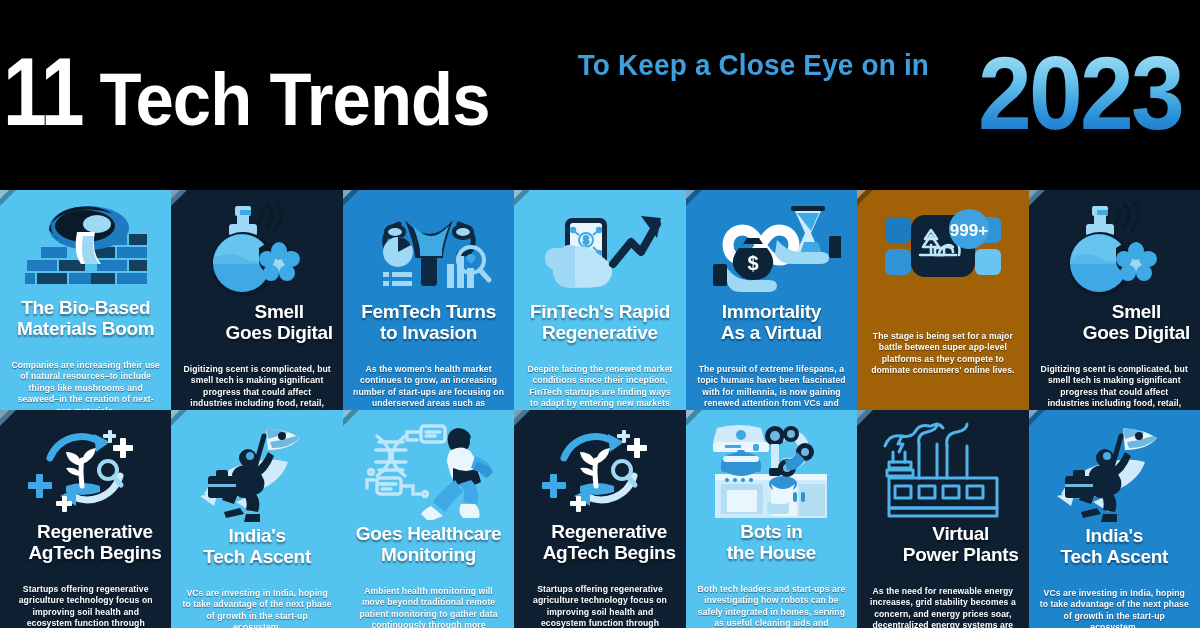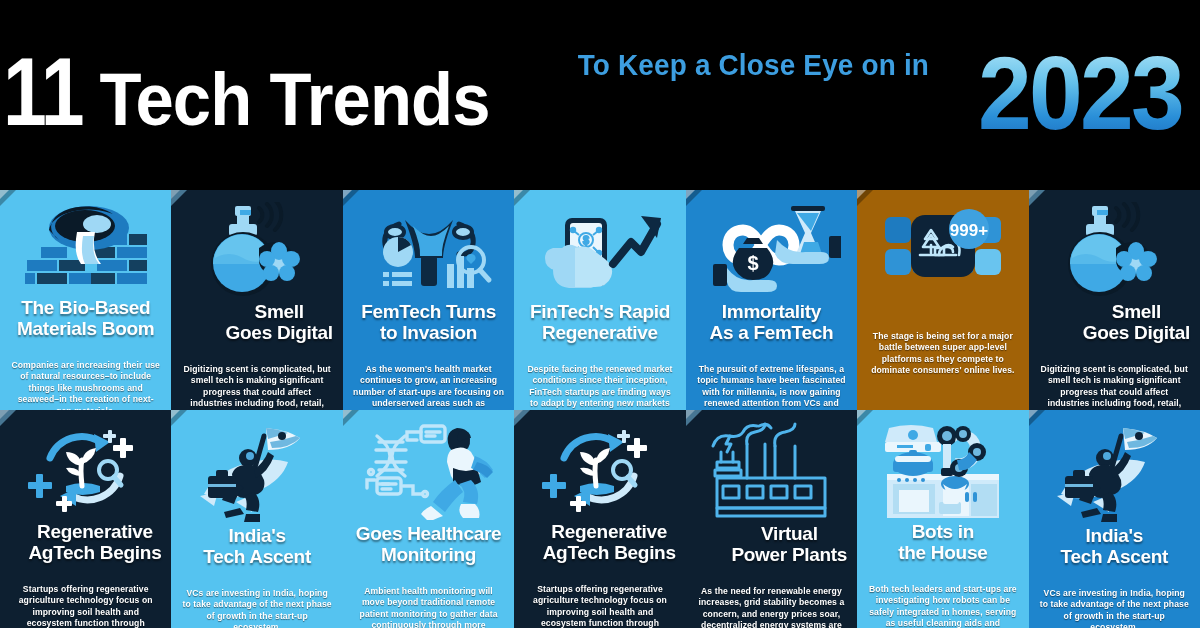--- a/index.html
+++ b/index.html
@@ -309,21 +309,21 @@
       <path d="M20 11 l22 0 l-8 18 z" fill="#3fa9e5"></path>
       <path d="M27 40 l14 0 l4 12 l-22 0 z" fill="#3fa9e5"></path>
       <rect x="52" y="34" width="14" height="22" rx="2" fill="#0d2338"></rect>
       <path d="M52 38 q-12 14 -28 12 l-16 0 q-8 0 -8 6 q0 6 10 6 l26 0 q14 0 18 -10 z" fill="#9fd8f5" transform="scale(-1,1) translate(-52,0)"></path>
     </g>
   </g>
           </svg>
         </div>
         <div class="card-title">
           <div>Immortality</div>
-          <div>As a FemTech</div>
+          <div>As a Virtual</div>
         </div>
         <div class="card-desc">The pursuit of extreme lifespans, a topic humans have been fascinated with for millennia, is now gaining renewed attention from VCs and tech companies.</div>
       </div>
       <div class="card skylite">
         <div class="fold"></div>
         <div class="fold2"></div>
         <div class="icon-box">
           <svg width="132" height="96" viewBox="0 0 132 96">
   <g>
     <rect x="8" y="10" width="26" height="26" rx="6" fill="#1e7bc0"></rect>
@@ -543,51 +543,20 @@
                 <rect x="79" y="12" width="13" height="4" rx="1"></rect>
               </g>
   </g>
           </svg>
         </div>
         <div class="card-title">
           <div>Regenerative</div>
           <div>AgTech Begins</div>
         </div>
         <div class="card-desc">Startups offering regenerative agriculture technology focus on improving soil health and ecosystem function through holistic farming practices and carbon sequestration.</div>
-      </div>
-      <div class="card dark">
-        <div class="fold"></div>
-        <div class="fold2"></div>
-        <div class="icon-box">
-          <svg width="136" height="98" viewBox="0 0 136 98">
-  <g fill="none" stroke="#4fb4ec" stroke-width="3" stroke-linejoin="round" stroke-linecap="round">
-    <path d="M10 24 q4 -12 16 -10 q10 2 14 -4 q4 -8 14 -6"></path>
-    <path d="M56 4 q8 -4 12 2"></path>
-    <path d="M18 30 l0 10 M30 30 l0 10"></path>
-    <path d="M14 40 l22 0 0 6 -22 0 z"></path>
-    <path d="M12 48 l26 0 0 6 -26 0 z"></path>
-    <path d="M44 22 l0 34 M62 22 l0 34"></path>
-    <path d="M44 22 q-2 -10 8 -12 q10 -2 10 -8"></path>
-    <path d="M72 24 l0 32 M92 24 l0 32"></path>
-    <path d="M72 24 q-2 -12 10 -14 q10 -2 10 -8"></path>
-    <path d="M14 56 l108 0 0 30 -108 0 z"></path>
-    <path d="M14 86 l108 0 0 8 -108 0 z"></path>
-    <path d="M20 64 l16 0 0 12 -16 0 z"></path>
-    <path d="M44 64 l16 0 0 12 -16 0 z"></path>
-    <path d="M68 64 l16 0 0 12 -16 0 z"></path>
-    <path d="M92 64 l16 0 0 12 -16 0 z"></path>
-    <path d="M24 30 l4 -8 -5 0 4 -8" stroke-width="3"></path>
-  </g>
-          </svg>
-        </div>
-        <div class="card-title">
-          <div>Virtual</div>
-          <div>Power Plants</div>
-        </div>
-        <div class="card-desc">As the need for renewable energy increases, grid stability becomes a concern, and energy prices soar, decentralized energy systems are being adopted at a faster pace.</div>
       </div>
       <div class="card light">
         <div class="fold"></div>
         <div class="fold2"></div>
         <div class="icon-box">
           <svg width="140" height="96" viewBox="0 0 140 96">
   <g>
     <path d="M16 6 q22 -6 44 0 l4 14 l-52 0 z" fill="#cfeafa"></path>
     <rect x="12" y="20" width="56" height="10" rx="2" fill="#eaf6fd"></rect>
     <circle cx="40" cy="13" r="5" fill="#3fa9e5"></circle>
@@ -631,20 +600,51 @@
     </g>
   </g>
           </svg>
         </div>
         <div class="card-title">
           <div>Bots in</div>
           <div>the House</div>
         </div>
         <div class="card-desc">Both tech leaders and start-ups are investigating how robots can be safely integrated in homes, serving as useful cleaning aids and empathetic companions.</div>
       </div>
+      <div class="card dark">
+        <div class="fold"></div>
+        <div class="fold2"></div>
+        <div class="icon-box">
+          <svg width="136" height="98" viewBox="0 0 136 98">
+  <g fill="none" stroke="#4fb4ec" stroke-width="3" stroke-linejoin="round" stroke-linecap="round">
+    <path d="M10 24 q4 -12 16 -10 q10 2 14 -4 q4 -8 14 -6"></path>
+    <path d="M56 4 q8 -4 12 2"></path>
+    <path d="M18 30 l0 10 M30 30 l0 10"></path>
+    <path d="M14 40 l22 0 0 6 -22 0 z"></path>
+    <path d="M12 48 l26 0 0 6 -26 0 z"></path>
+    <path d="M44 22 l0 34 M62 22 l0 34"></path>
+    <path d="M44 22 q-2 -10 8 -12 q10 -2 10 -8"></path>
+    <path d="M72 24 l0 32 M92 24 l0 32"></path>
+    <path d="M72 24 q-2 -12 10 -14 q10 -2 10 -8"></path>
+    <path d="M14 56 l108 0 0 30 -108 0 z"></path>
+    <path d="M14 86 l108 0 0 8 -108 0 z"></path>
+    <path d="M20 64 l16 0 0 12 -16 0 z"></path>
+    <path d="M44 64 l16 0 0 12 -16 0 z"></path>
+    <path d="M68 64 l16 0 0 12 -16 0 z"></path>
+    <path d="M92 64 l16 0 0 12 -16 0 z"></path>
+    <path d="M24 30 l4 -8 -5 0 4 -8" stroke-width="3"></path>
+  </g>
+          </svg>
+        </div>
+        <div class="card-title">
+          <div>Virtual</div>
+          <div>Power Plants</div>
+        </div>
+        <div class="card-desc">As the need for renewable energy increases, grid stability becomes a concern, and energy prices soar, decentralized energy systems are being adopted at a faster pace.</div>
+      </div>
       <div class="card mid">
         <div class="fold"></div>
         <div class="fold2"></div>
         <div class="icon-box">
           <svg width="130" height="100" viewBox="0 0 130 100">
   <g>
     <path d="M12 72 q12 -22 40 -30 q26 -8 44 -2 q-6 18 -28 28 q-22 10 -44 8 z" fill="#cfeafa"></path>
     <path d="M8 74 l18 -4 l-4 14 z" fill="#cfeafa"></path>
     <path d="M44 80 l14 -6 l2 16 z" fill="#cfeafa"></path>
     <g stroke="#0d2338" stroke-width="3" fill="#0d2338">

